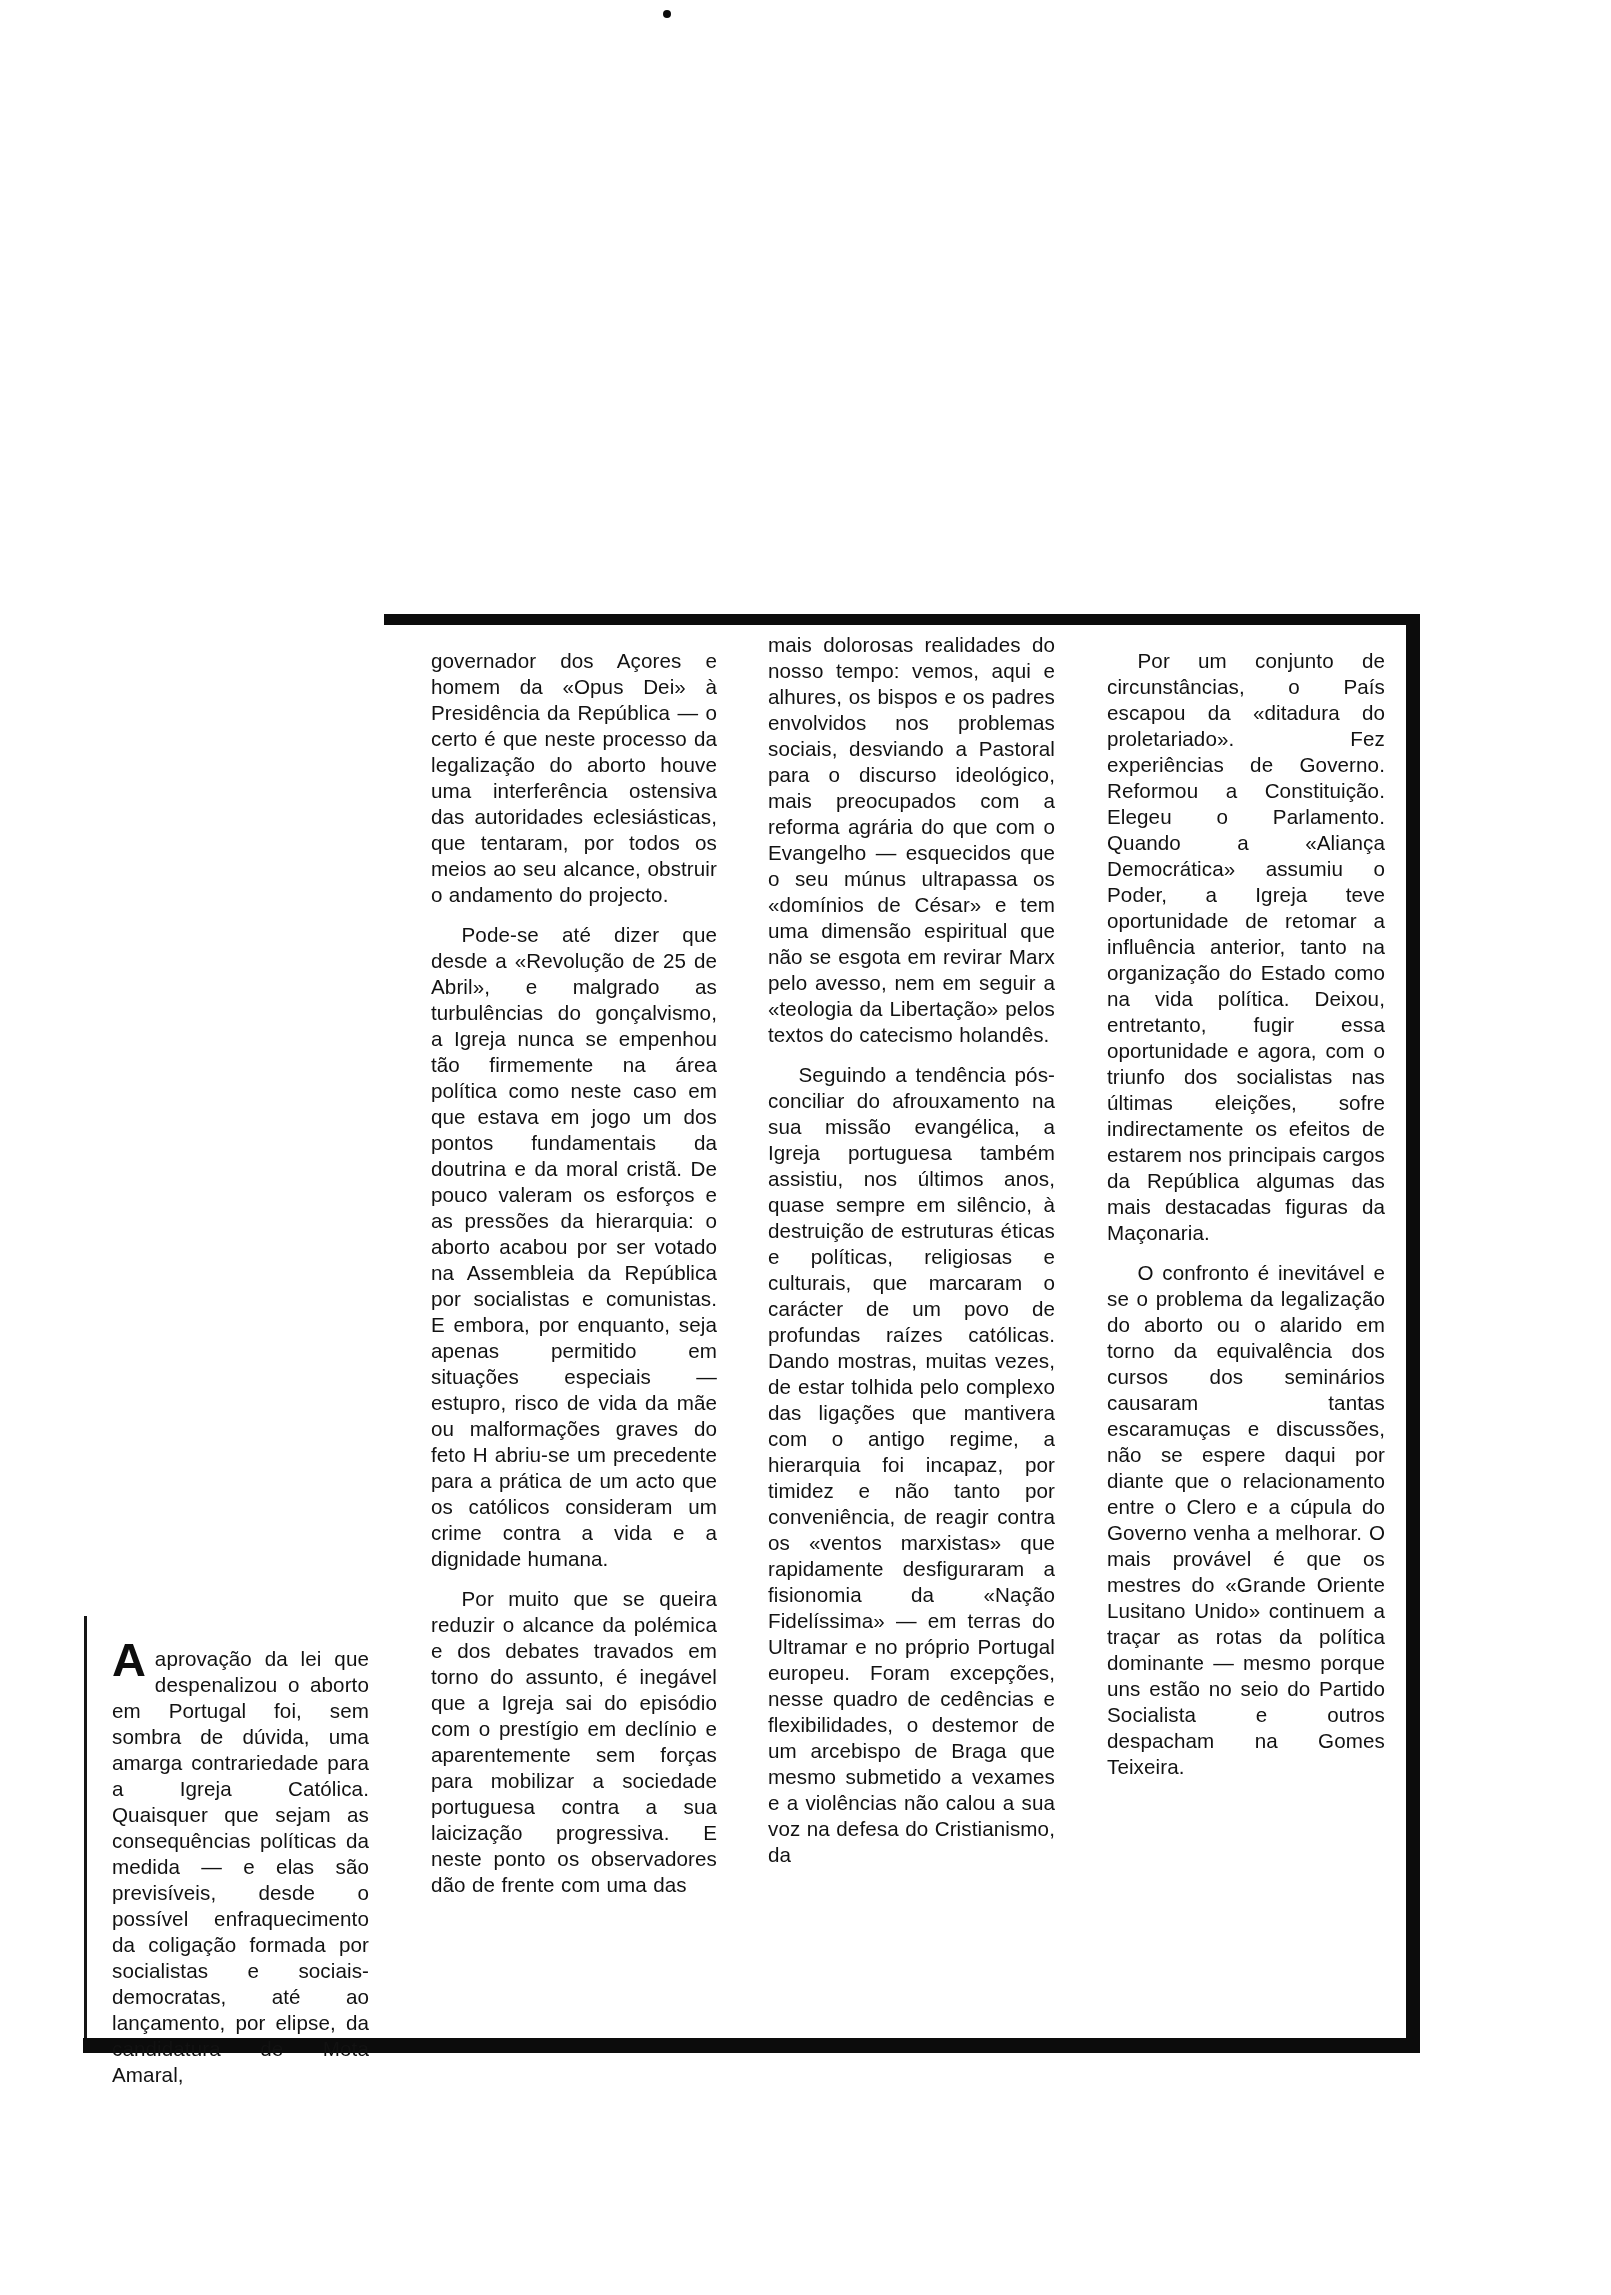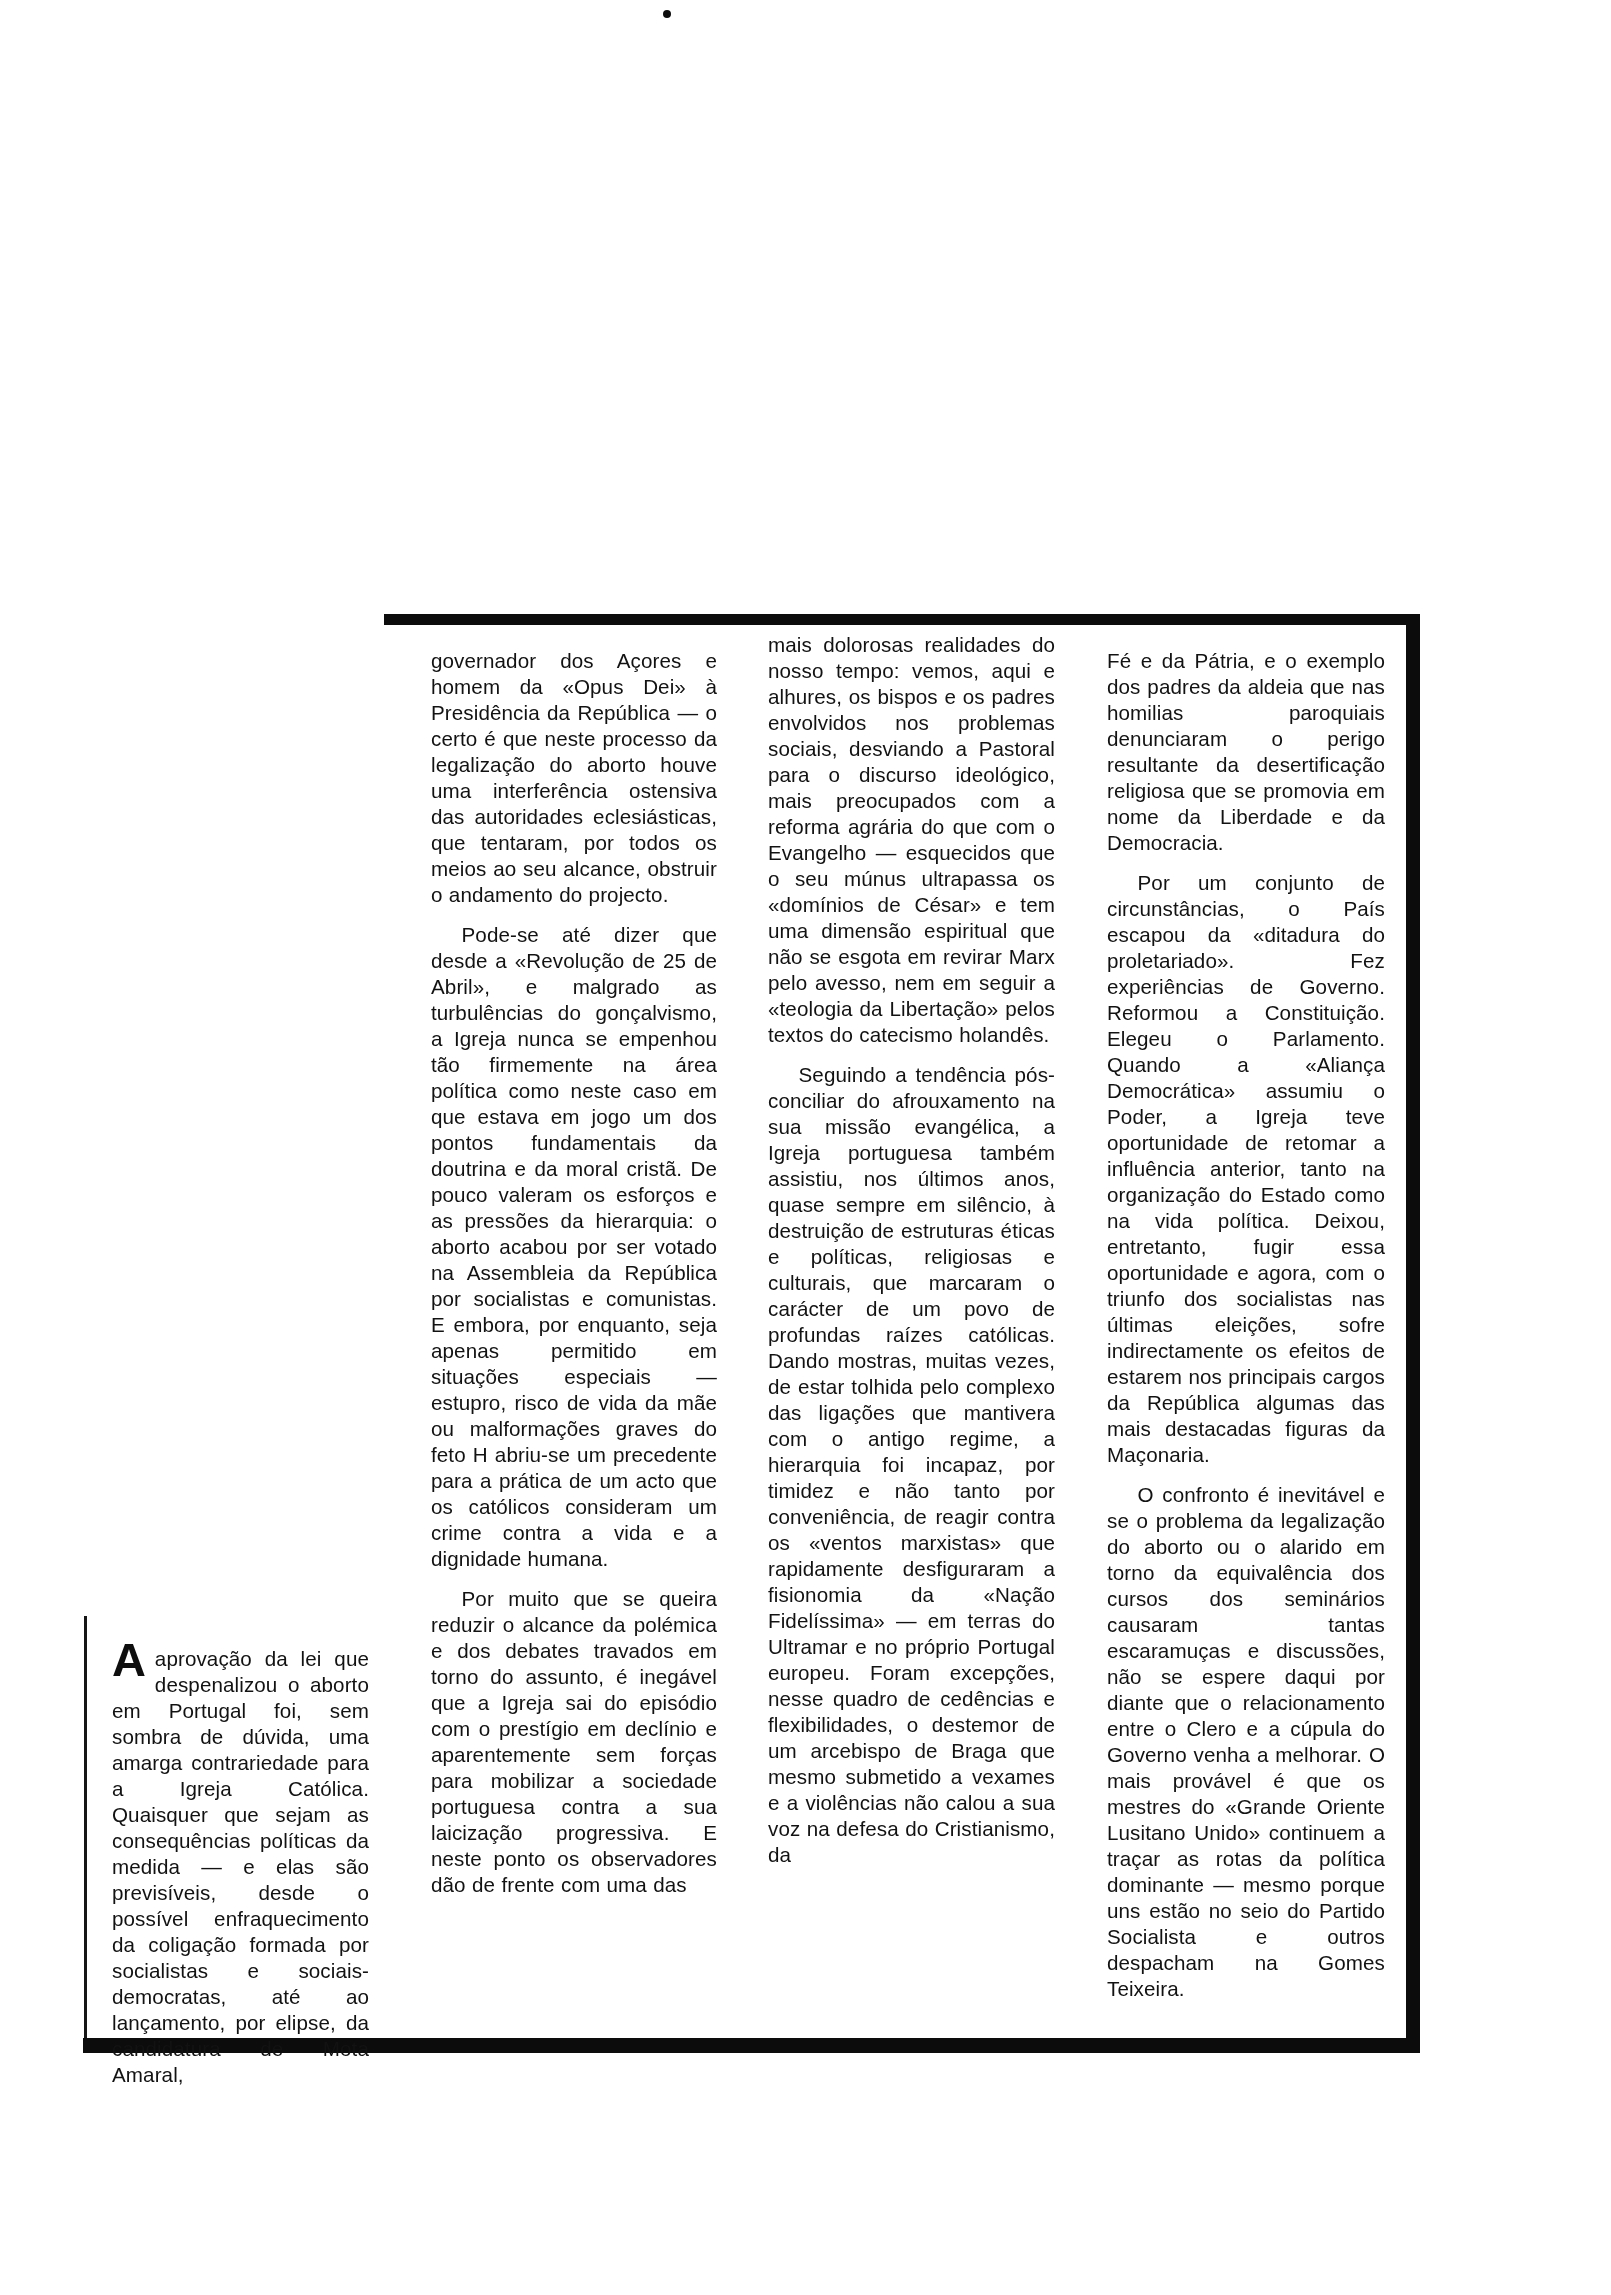--- a/index.html
+++ b/index.html
@@ -71,19 +71,18 @@
     <p class="indent">Pode-se até dizer que desde a «Revolução de 25 de Abril», e malgrado as turbulências do gonçalvismo, a Igreja nunca se empenhou tão firmemente na área política como neste caso em que estava em jogo um dos pontos fundamentais da doutrina e da moral cristã. De pouco valeram os esforços e as pressões da hierarquia: o aborto acabou por ser votado na Assembleia da República por socialistas e comunistas. E embora, por enquanto, seja apenas permitido em situações especiais — estupro, risco de vida da mãe ou malformações graves do feto H abriu-se um precedente para a prática de um acto que os católicos consideram um crime contra a vida e a dignidade humana.</p>
     <p class="indent">Por muito que se queira reduzir o alcance da polémica e dos debates travados em torno do assunto, é inegável que a Igreja sai do episódio com o prestígio em declínio e aparentemente sem forças para mobilizar a sociedade portuguesa contra a sua laicização progressiva. E neste ponto os observadores dão de frente com uma das</p>
   </div>
 
   <div class="col col3">
     <p>mais dolorosas realidades do nosso tempo: vemos, aqui e alhures, os bispos e os padres envolvidos nos problemas sociais, desviando a Pastoral para o discurso ideológico, mais preocupados com a reforma agrária do que com o Evangelho — esquecidos que o seu múnus ultrapassa os «domínios de César» e tem uma dimensão espiritual que não se esgota em revirar Marx pelo avesso, nem em seguir a «teologia da Libertação» pelos textos do catecismo holandês.</p>
     <p class="indent">Seguindo a tendência pós-conciliar do afrouxamento na sua missão evangélica, a Igreja portuguesa também assistiu, nos últimos anos, quase sempre em silêncio, à destruição de estruturas éticas e políticas, religiosas e culturais, que marcaram o carácter de um povo de profundas raízes católicas. Dando mostras, muitas vezes, de estar tolhida pelo complexo das ligações que mantivera com o antigo regime, a hierarquia foi incapaz, por timidez e não tanto por conveniência, de reagir contra os «ventos marxistas» que rapidamente desfiguraram a fisionomia da «Nação Fidelíssima» — em terras do Ultramar e no próprio Portugal europeu. Foram excepções, nesse quadro de cedências e flexibilidades, o destemor de um arcebispo de Braga que mesmo submetido a vexames e a violências não calou a sua voz na defesa do Cristianismo, da</p>
   </div>
 
   <div class="col col4">
-    <p>Fé e da Pátria, e o exemplo dos padres da aldeia que nas homilias paroquiais denunciaram o perigo resultante da desertificação religiosa que se promovia em nome da Liberdade e da Democracia.</p>
     <p class="indent">Por um conjunto de circunstâncias, o País escapou da «ditadura do proletariado». Fez experiências de Governo. Reformou a Constituição. Elegeu o Parlamento. Quando a «Aliança Democrática» assumiu o Poder, a Igreja teve oportunidade de retomar a influência anterior, tanto na organização do Estado como na vida política. Deixou, entretanto, fugir essa oportunidade e agora, com o triunfo dos socialistas nas últimas eleições, sofre indirectamente os efeitos de estarem nos principais cargos da República algumas das mais destacadas figuras da Maçonaria.</p>
     <p class="indent">O confronto é inevitável e se o problema da legalização do aborto ou o alarido em torno da equivalência dos cursos dos seminários causaram tantas escaramuças e discussões, não se espere daqui por diante que o relacionamento entre o Clero e a cúpula do Governo venha a melhorar. O mais provável é que os mestres do «Grande Oriente Lusitano Unido» continuem a traçar as rotas da política dominante — mesmo porque uns estão no seio do Partido Socialista e outros despacham na Gomes Teixeira.</p>
   </div>
 
 </div>
 
 
 </body></html>

